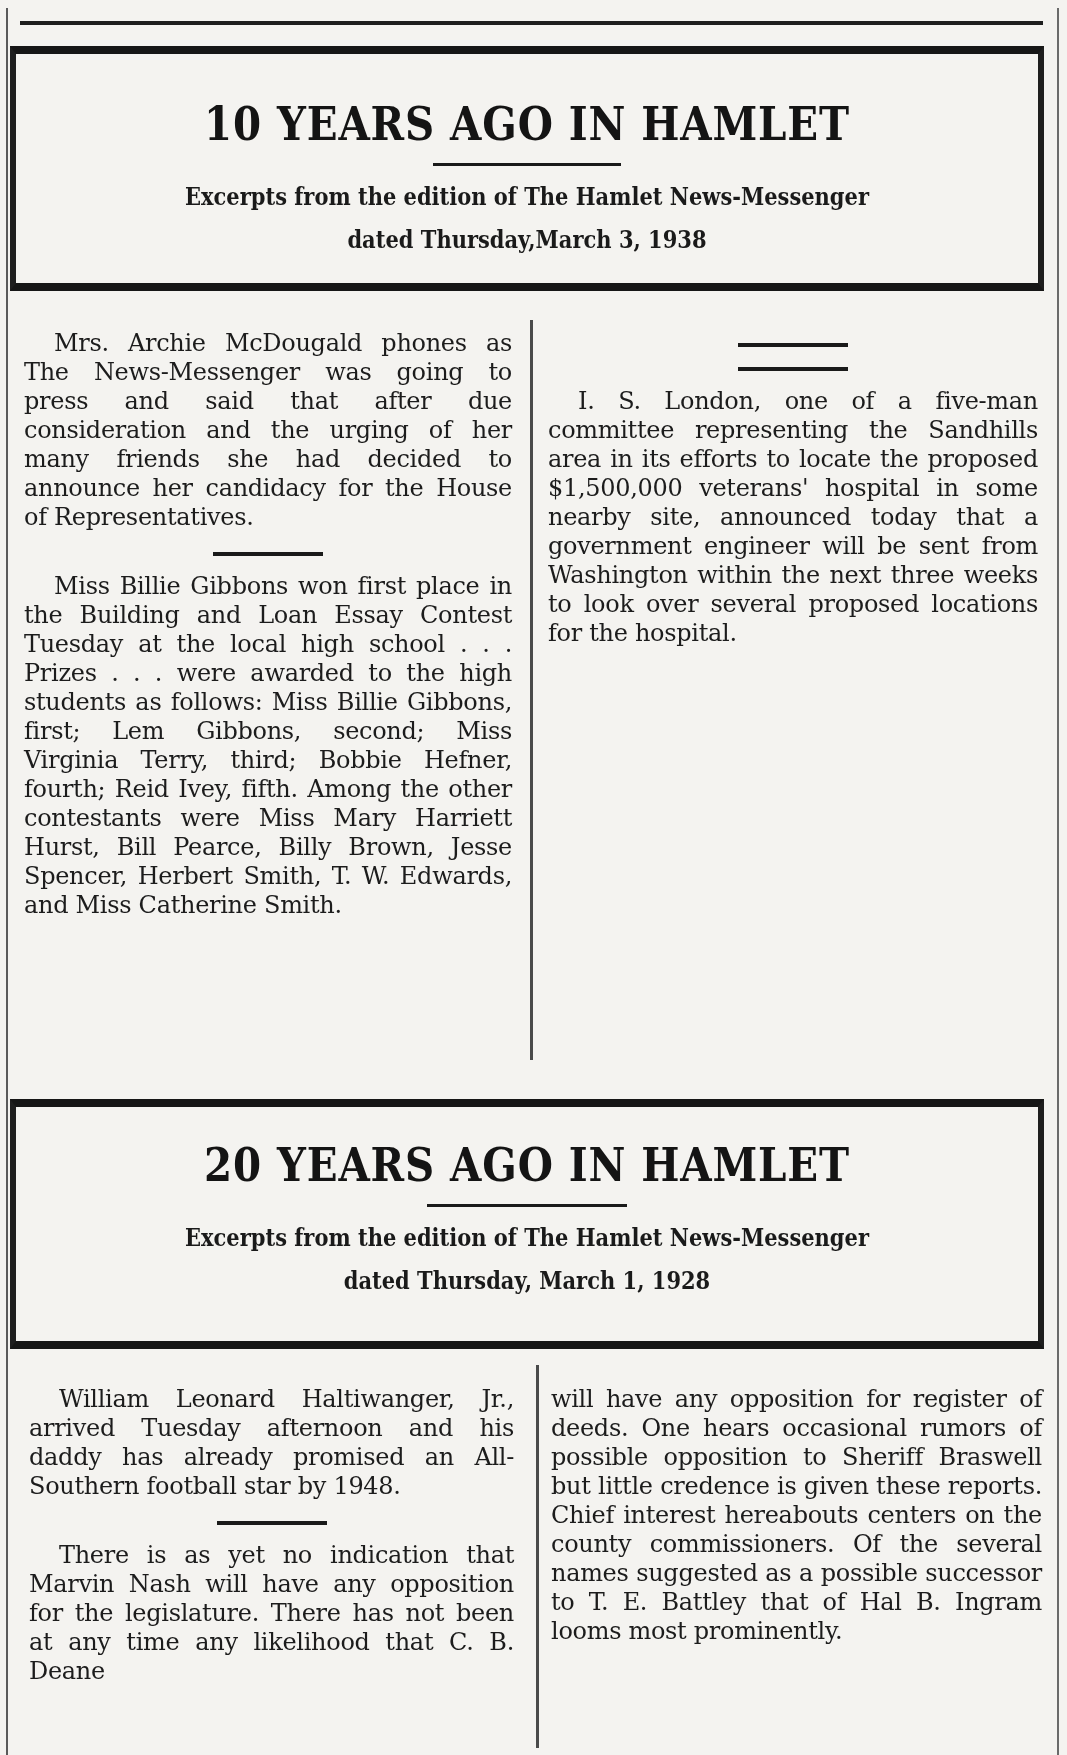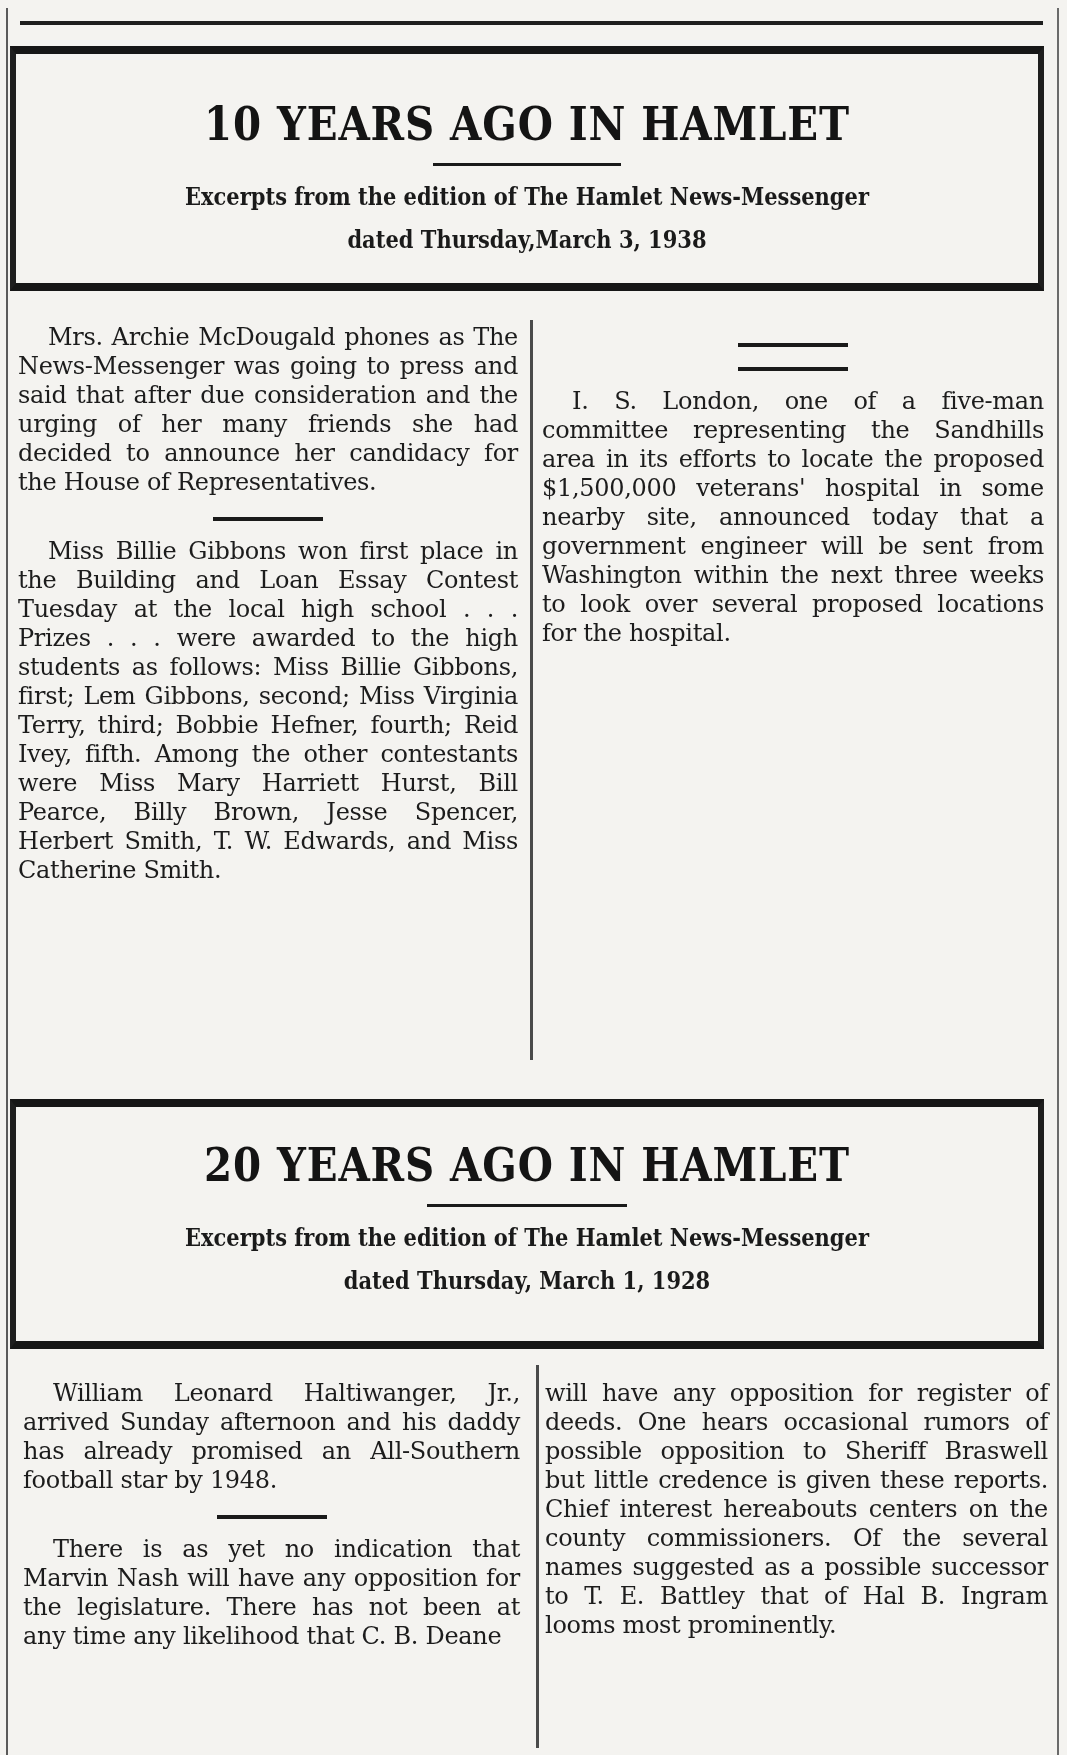--- a/index.html
+++ b/index.html
@@ -42,21 +42,21 @@
   .headbox .sub.l2 { margin-top: 14px; }
 
   .col {
     position: absolute;
     font-family: "DejaVu Serif", serif;
     font-size: 24px; line-height: 29px;
     text-align: justify;
     color: #1c1c1c;
     letter-spacing: -0.3px;
   }
-  .col p { margin: 0; text-indent: 30px; hyphens: manual; }
+  .col p { margin: 6px; text-indent: 30px; hyphens: manual; }
   .col .sep { width: 110px; height: 4px; background: #1a1a1a; margin: 20px auto 16px auto; }
 
   .s1-left { left: 18px; top: 315px; width: 500px; }
   .s1-right { left: 542px; top: 315px; width: 502px; }
   .s1-divider { position: absolute; left: 530px; top: 312px; width: 3px; height: 740px; background: #4a4a4a; }
 
   .s2-left { left: 23px; top: 1371px; width: 497px; }
   .s2-right { left: 545px; top: 1371px; width: 503px; }
   .s2-divider { position: absolute; left: 536px; top: 1357px; width: 3px; height: 383px; background: #4a4a4a; }
 
@@ -90,21 +90,21 @@
   </div>
 
   <div class="headbox h2">
     <div class="title">20 YEARS AGO IN HAMLET</div>
     <div class="title-rule"></div>
     <div class="sub l1">Excerpts from the edition of The Hamlet News-Messenger</div>
     <div class="sub l2">dated Thursday, March 1, 1928</div>
   </div>
 
   <div class="col s2-left">
-    <p>William Leonard Haltiwanger, Jr., arrived Sunday afternoon and his daddy has already promised an All-Southern football star by 1948.</p>
+    <p>William Leonard Haltiwanger, Jr., arrived Tuesday afternoon and his daddy has already promised an All-Southern football star by 1948.</p>
     <div class="sep"></div>
     <p>There is as yet no indication that Marvin Nash will have any opposition for the legislature. There has not been at any time any likelihood that C. B. Deane</p>
   </div>
   <div class="s2-divider"></div>
   <div class="col s2-right">
     <p style="text-indent:0">will have any opposition for register of deeds. One hears occasional rumors of possible opposition to Sheriff Braswell but little credence is given these reports. Chief interest hereabouts centers on the county commissioners. Of the several names suggested as a possible successor to T. E. Battley that of Hal B. Ingram looms most prominently.</p>
   </div>
 
   <div class="bottom-rule"></div>
 </div>

